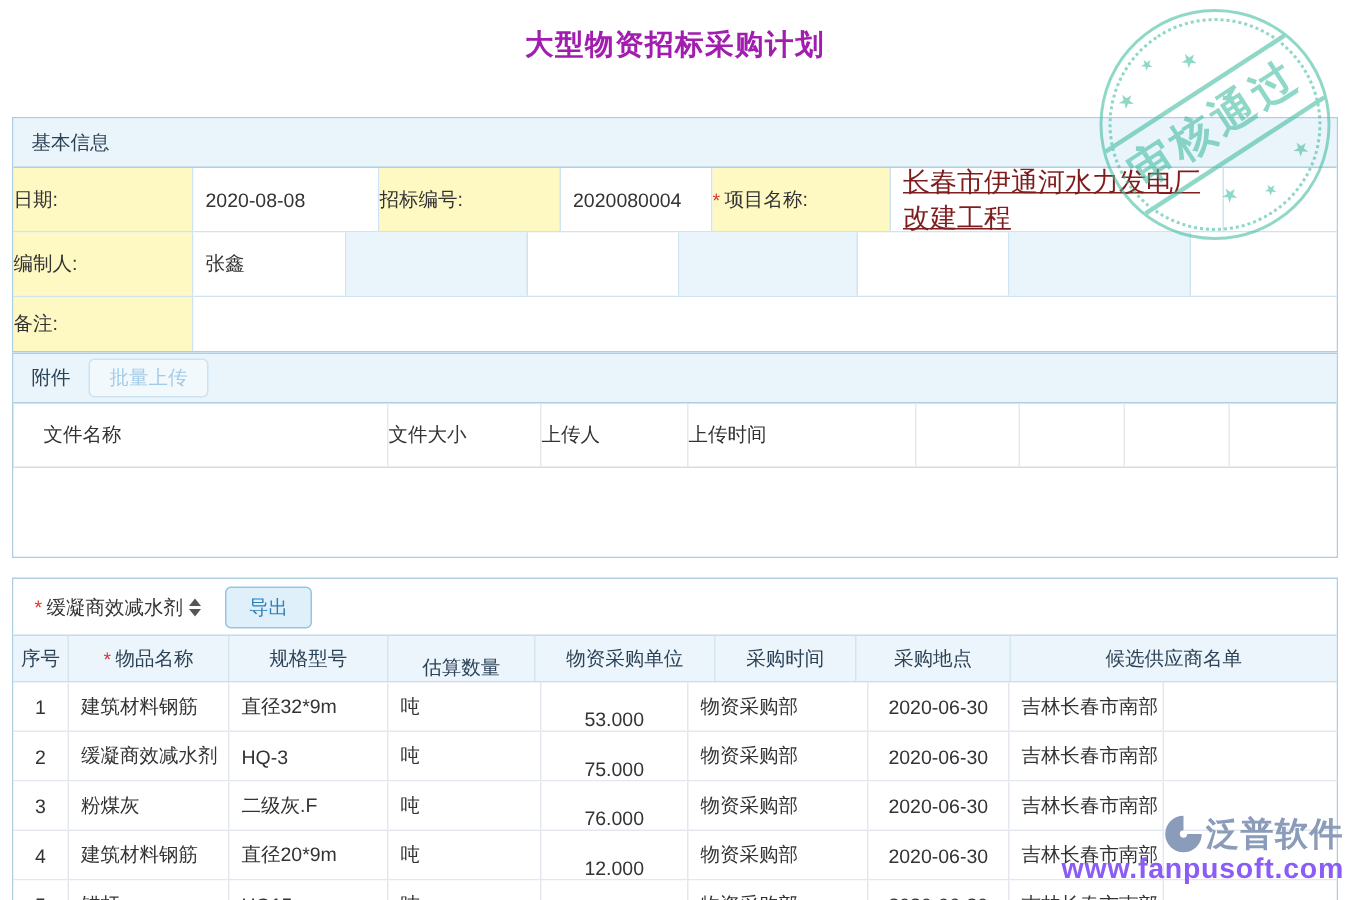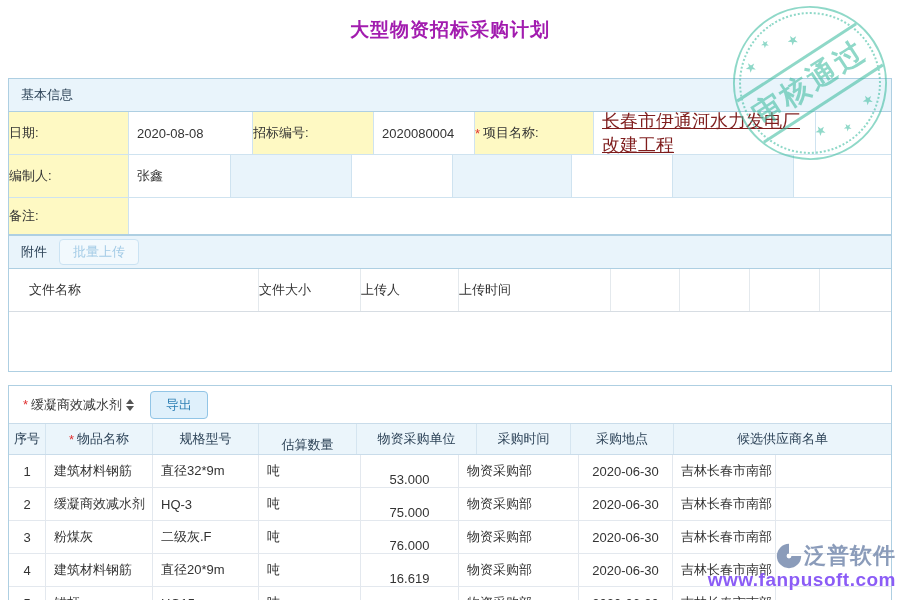--- a/index.html
+++ b/index.html
@@ -222,21 +222,21 @@
     <div class="det-cell c5 al">物资采购部</div>
     <div class="det-cell c6 ac">2020-06-30</div>
     <div class="det-cell c7 al">吉林长春市南部</div>
     <div class="det-cell c8 al"></div>
   </div>
   <div class="det-row">
     <div class="det-cell c0 ac">4</div>
     <div class="det-cell c1 al">建筑材料钢筋</div>
     <div class="det-cell c2 al">直径20*9m</div>
     <div class="det-cell c3 al">吨</div>
-    <div class="det-cell c4 ac">16.619</div>
+    <div class="det-cell c4 ac">12.000</div>
     <div class="det-cell c5 al">物资采购部</div>
     <div class="det-cell c6 ac">2020-06-30</div>
     <div class="det-cell c7 al">吉林长春市南部</div>
     <div class="det-cell c8 al"></div>
   </div>
   <div class="det-row">
     <div class="det-cell c0 ac">5</div>
     <div class="det-cell c1 al">锚杆</div>
     <div class="det-cell c2 al">HQ15</div>
     <div class="det-cell c3 al">吨</div>

